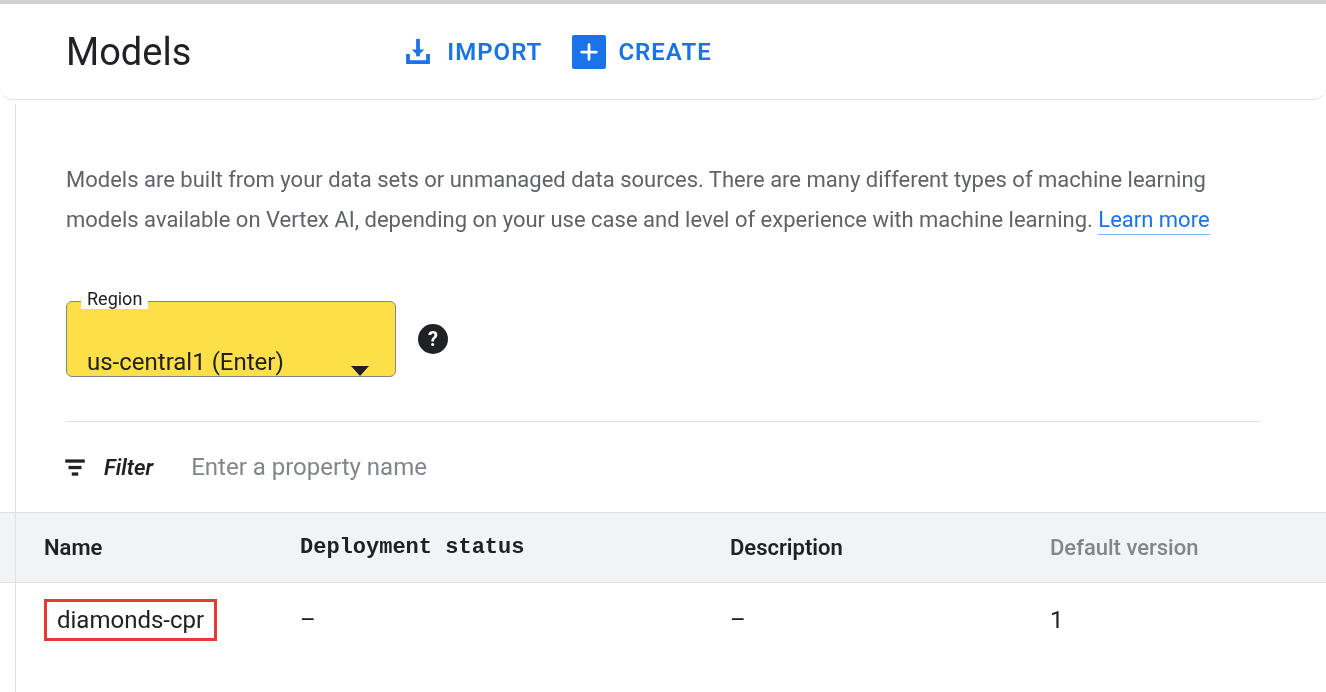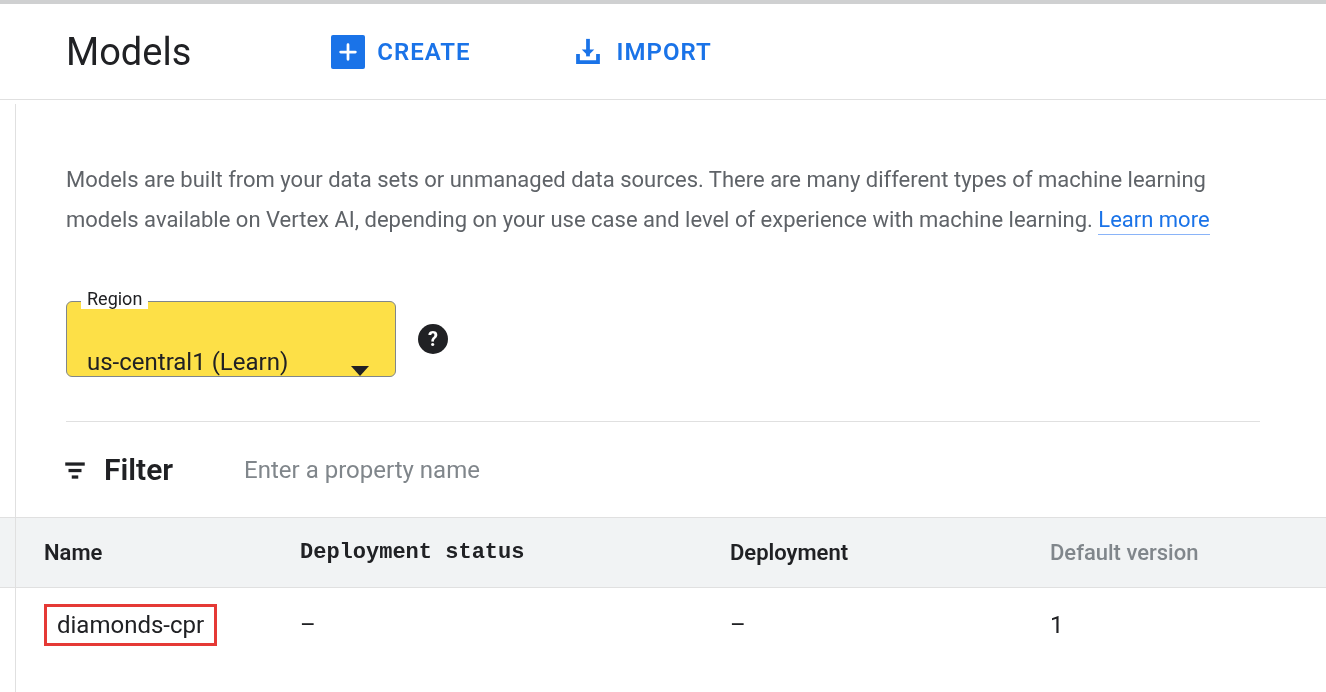--- a/index.html
+++ b/index.html
@@ -16,20 +16,21 @@
     border-top: 4px solid #cfd0d1;
     position: relative;
   }
   .header {
     display: flex;
     align-items: center;
     height: 96px;
     padding-left: 66px;
     border-bottom: 1px solid #e0e0e0;
     gap: 10px;
+    border-radius: 13px;
   }
   .page-title {
     font-size: 38px;
     font-weight: 400;
     color: #202124;
     margin-right: 120px;
   }
   .hbtn {
     display: inline-flex;
     align-items: center;
@@ -133,34 +134,34 @@
     padding: 30px 0 30px 0;
     gap: 16px;
   }
   .filter-icon {
     width: 26px; height: 26px;
     display: inline-flex;
     align-items: center; justify-content: center;
     margin-left: -4px;
   }
   .filter-label {
-    font-size: 30px;
+    font-size: 22px;
     font-weight: 600;
     color: #202124;
-    margin-right: 13px;
+    margin-right: 20px;
+    font-style: italic;
   }
   .filter-input {
     border: none;
     outline: none;
     font-size: 24px;
     color: #a21caf;
     font-family: inherit;
     width: 500px;
     background: transparent;
-    margin-left: 40px;
   }
   .filter-input::placeholder { color: #80868b; }
   table.models {
     width: 100%;
     border-collapse: collapse;
     margin-left: -66px;
     margin-right: -66px;
     width: calc(100% + 132px);
   }
   table.models thead th {
@@ -200,51 +201,51 @@
   }
 </style>
 </head>
 <body>
 
 <div class="page">
   <div class="left-rail"></div>
 
   <div class="header">
     <div class="page-title">Models</div>
-
-    <button class="hbtn">
-      <span class="iconbox">
-        <svg width="22" height="22" viewBox="0 0 24 24" fill="none">
-          <path d="M12 4v16M4 12h16" stroke="#fff" stroke-width="3" stroke-linecap="round"></path>
-        </svg>
-      </span>
-      <span>CREATE</span>
-    </button>
 
     <button class="hbtn import">
       <span class="iconbox">
         <svg width="30" height="30" viewBox="0 0 24 24" fill="none">
           <path d="M12 3v11" stroke="#1a73e8" stroke-width="3" stroke-linecap="square"></path>
           <path d="M7 10l5 5 5-5" fill="#1a73e8"></path>
           <path d="M4 15v5h16v-5" stroke="#1a73e8" stroke-width="3" fill="none" stroke-linecap="square"></path>
         </svg>
       </span>
       <span>IMPORT</span>
     </button>
+
+    <button class="hbtn">
+      <span class="iconbox">
+        <svg width="22" height="22" viewBox="0 0 24 24" fill="none">
+          <path d="M12 4v16M4 12h16" stroke="#fff" stroke-width="3" stroke-linecap="round"></path>
+        </svg>
+      </span>
+      <span>CREATE</span>
+    </button>
   </div>
 
   <div class="main">
     <div class="desc">
       <span>Models are built from your data sets or unmanaged data sources. There are many different types of machine learning models available on Vertex AI, depending on your use case and level of experience with machine learning. </span><a href="#">Learn more</a>
     </div>
 
     <div class="region-row">
       <div class="region-select">
         <span class="legend">Region</span>
-        <span class="value">us-central1 (Learn)</span>
+        <span class="value">us-central1 (Enter)</span>
         <span class="caret"></span>
       </div>
       <span class="help-icon">?</span>
     </div>
 
     <div class="filter-divider"></div>
 
     <div class="filter-bar">
       <span class="filter-icon">
         <svg width="26" height="26" viewBox="0 0 24 24" fill="none">
@@ -255,21 +256,21 @@
       </span>
       <span class="filter-label">Filter</span>
       <input class="filter-input" type="text" placeholder="Enter a property name" style="">
     </div>
 
     <table class="models">
       <thead>
         <tr>
           <th>Name</th>
           <th>Deployment status</th>
-          <th>Deployment</th>
+          <th>Description</th>
           <th class="muted">Default version</th>
         </tr>
       </thead>
       <tbody>
         <tr>
           <td>
             <span class="name-highlight">diamonds-cpr</span>
           </td>
           <td class="dash">–</td>
           <td class="dash">–</td>

